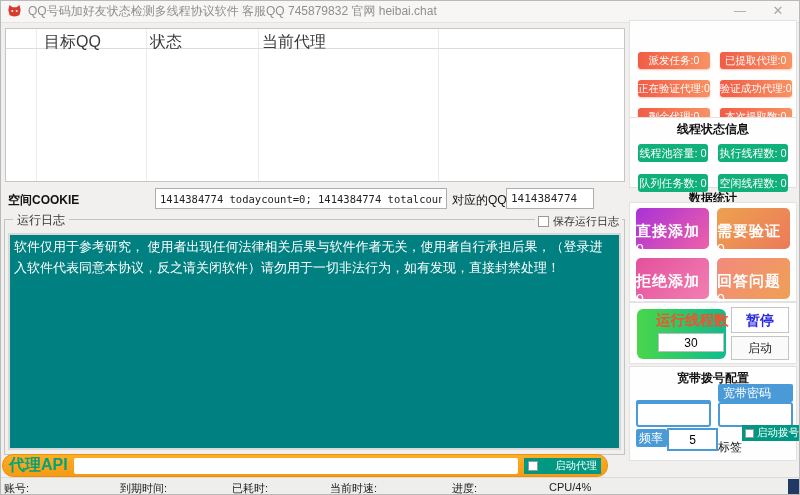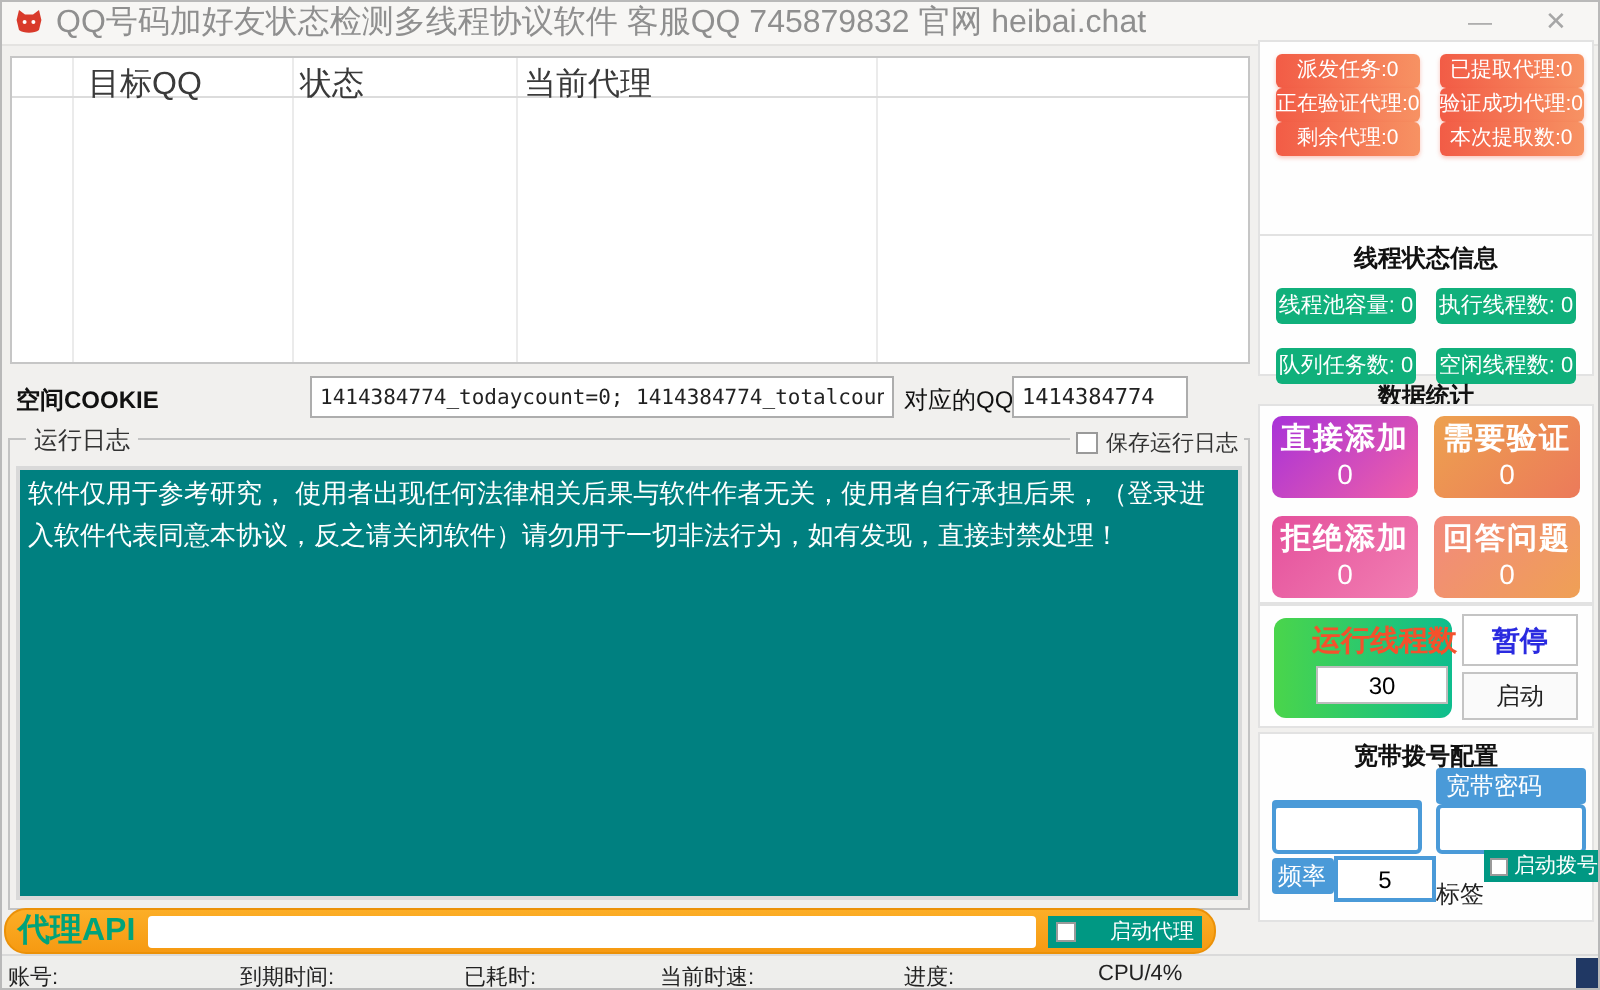--- a/index.html
+++ b/index.html
@@ -3,21 +3,21 @@
 <meta charset="utf-8">
 <style>
   * { margin:0; padding:0; box-sizing:border-box; font-family:"Liberation Sans","DejaVu Sans",sans-serif; }
   html,body { width:800px; height:495px; }
   body { position:relative; background:#f1f0ee; overflow:hidden; }
   .win-frame { position:absolute; inset:0; border:1px solid #b9b9b9; pointer-events:none; z-index:99; }
 
   
   .titlebar { position:absolute; left:0; top:0; width:800px; height:23px; background:#f7f6f4; border-bottom:1px solid #e4e3e1; display:flex; align-items:center; }
   .app-icon { width:15px; height:14px; margin:0 6px 0 7px; flex:0 0 auto; }
-  .title-text { font-size:16px; color:#8f8f8f; white-space:nowrap; }
+  .title-text { font-size:12px; color:#8f8f8f; white-space:nowrap; }
   .win-btn { position:absolute; top:0; width:32px; height:22px; text-align:center; line-height:22px; color:#a7a7a7; font-size:12px; cursor:default; }
   .win-min { right:44px; }
   .win-close { right:6px; font-size:13px; }
 
   
   .qq-table { position:absolute; left:5px; top:28px; width:620px; height:154px; background:#fff; border:1px solid #c6c6c6; }
   .qq-table .gridline { position:absolute; top:0; bottom:0; width:1px; background:#ebebeb; }
   .qq-table .hdr-line { position:absolute; left:0; right:0; top:19px; height:1px; background:#dcdcdc; }
   .col-label { position:absolute; top:3px; font-size:16px; color:#3a3a3a; }
 
@@ -45,27 +45,27 @@
   .statusbar { position:absolute; left:0; top:477px; width:800px; height:18px; background:#eeeeec; border-top:1px solid #dadada; font-size:11px; color:#222; }
   .statusbar span { position:absolute; top:3px; }
   .resize-grip { position:absolute; right:0; top:479px; width:12px; height:15px; background:#203864; }
 
   
   .panel-box { position:absolute; width:168px; background:#fefefe; border:1px solid #e2e2e2; }
   .box-header { text-align:center; font-size:12px; font-weight:bold; color:#111; padding-top:3px; }
   .section-title { position:absolute; left:629px; top:190px; width:168px; text-align:center; font-size:12px; font-weight:bold; color:#111; }
 
   .grid2 { display:grid; grid-template-columns:1fr 1fr; }
-  .red-grid { gap:0 10px; padding:6px 8px 8px; }
+  .red-grid { gap:11px 10px; padding:6px 8px 8px;margin-top:25px; }
   .red-btn { height:17px; line-height:17px; text-align:center; color:#fff; font-size:10.5px; border-radius:3px; white-space:nowrap; overflow:visible; background:linear-gradient(90deg,#f25c46,#f79263); box-shadow:0 1px 2px rgba(240,90,60,.35); }
   .green-grid { gap:12px 10px; padding:6px 8px 8px; }
   .green-btn { height:18px; line-height:18px; text-align:center; color:#fff; font-size:11px; border-radius:3px; white-space:nowrap; background:#10b07b; }
 
   .tile-grid { gap:9px 8px; padding:5px 6px 6px; }
-  .tile { height:41px; border-radius:5px; color:#fff; text-align:center; padding-top:2px; }
+  .tile { height:41px; border-radius:5px; color:#fff; text-align:left; padding-top:14px; }
   .tile .t-label { font-size:15px; font-weight:bold; letter-spacing:1px; }
   .tile .t-value { font-size:14px; line-height:16px; }
   .tile-direct { background:linear-gradient(135deg,#a832d8,#f060a8); }
   .tile-verify { background:linear-gradient(135deg,#eda14f,#ec7a5a); }
   .tile-reject { background:linear-gradient(135deg,#e4509c,#f27fb2); }
   .tile-answer { background:linear-gradient(135deg,#f28a7d,#efa055); }
 
   .thread-tile { position:absolute; left:7px; top:6px; width:89px; height:50px; border-radius:6px; background:linear-gradient(90deg,#4ad54b,#0ebd8e); text-align:center;padding-left:19px; }
   .thread-tile .tt-label { font-size:14.5px; font-weight:bold; color:#f4512c; margin-top:2px; white-space:nowrap; }
   .thread-input { width:66px; height:19px; margin-top:3px; border:1px solid #bdbdbd; background:#fff; text-align:center; font-size:12px; }

